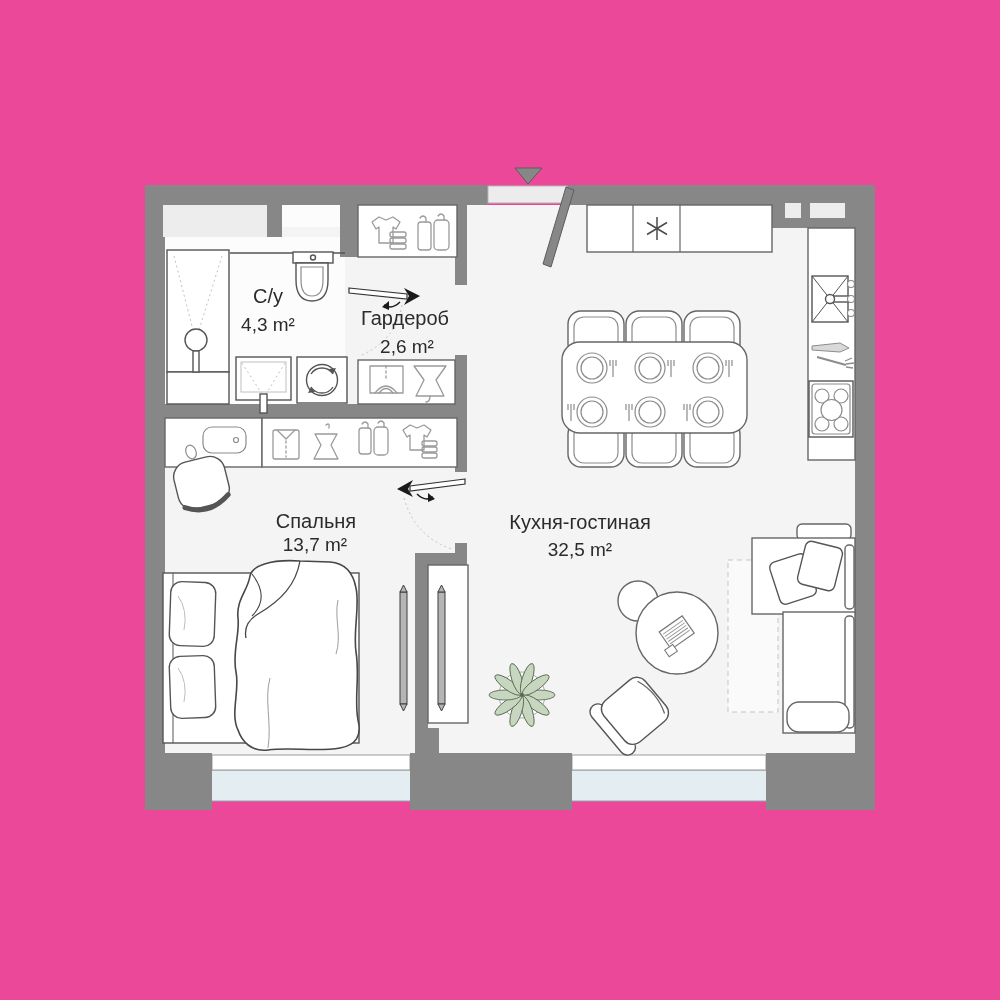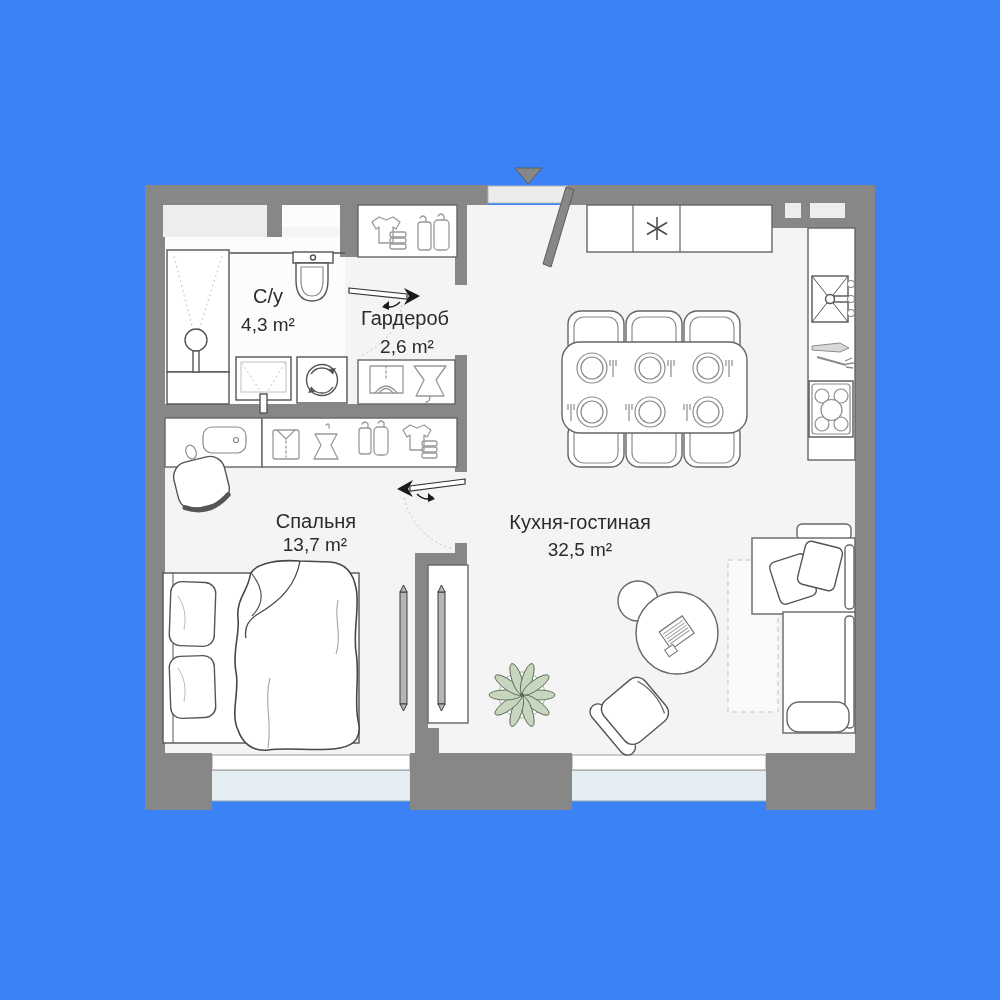--- a/index.html
+++ b/index.html
@@ -1,16 +1,16 @@
 <!DOCTYPE html>
 <html><head>
 <meta charset="utf-8">
 <style>
   html,body{margin:0;padding:0;background:#ffffff;}
-  .stage{width:1000px;height:1000px;position:relative;background:#3b82f6;}
+  .stage{width:1000px;height:1000px;position:relative;background:#ec4899;}
   svg{display:block;}
   text{font-family:"Liberation Sans", sans-serif; fill:#2b2b2b;}
   .room-name{font-size:20px;}
   .room-area{font-size:19px;}
   .wall{fill:#878787;}
   .furn{fill:#ffffff;stroke:#666666;stroke-width:1.4;}
   .furnthin{fill:#ffffff;stroke:#8c8c8c;stroke-width:1.2;}
   .icon{fill:none;stroke:#9a9a9a;stroke-width:1.3;stroke-linecap:round;stroke-linejoin:round;}
   .fix{fill:#ffffff;stroke:#555555;stroke-width:1.4;}
   .dots{fill:none;stroke:#c2c2c2;stroke-width:1;stroke-dasharray:2,3;}

